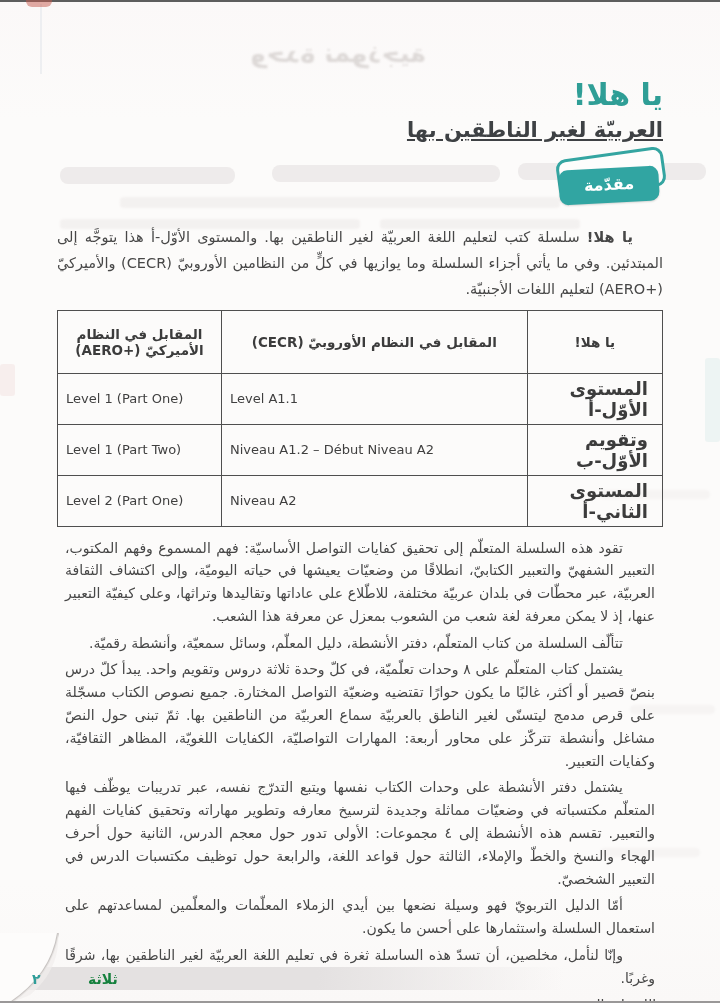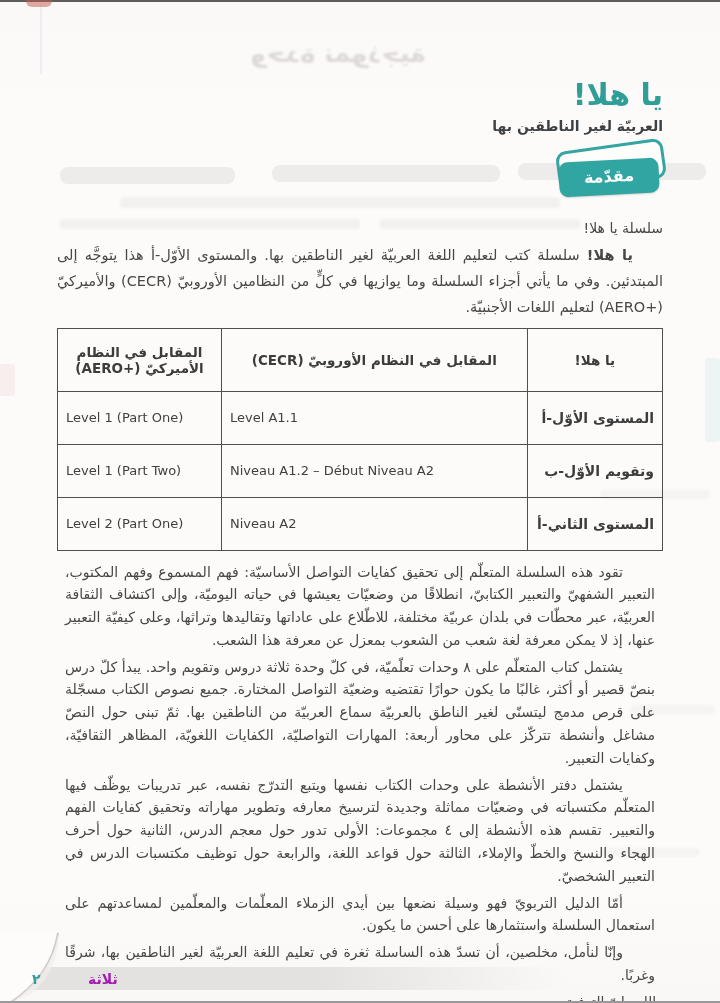--- a/index.html
+++ b/index.html
@@ -21,47 +21,47 @@
   .ghost-band{background:#e2dfdf;border-radius:8px;opacity:.55;}
   .ghost-text{color:#d6d1cf;filter:blur(1px);transform:scaleX(-1);font-weight:bold;white-space:nowrap;opacity:.8;}
   .ghost-line{background:#e9e5e4;border-radius:4px;opacity:.45;filter:blur(.8px);}
   .ghost-frame{border-right:2px solid #dfe4ea;opacity:.5;}
   .ghost-pink{background:#f2dddd;opacity:.45;border-radius:3px;}
   .ghost-teal{background:#dcecea;opacity:.45;border-radius:3px;}
 
   .content{position:relative;z-index:5;padding:78px 57px 0 57px;}
 
   .page-title{color:#2f9e96;font-size:30px;font-weight:bold;line-height:1.15;margin:0;text-align:right;}
-  .page-subtitle{color:#3e4144;font-size:14px;font-weight:bold;margin:5px 0 0;text-align:right;}
+  .page-subtitle{color:#3e4144;font-size:21px;font-weight:bold;margin:5px 0 0;text-align:right;text-decoration:underline;}
 
   .badge-wrap{position:relative;width:110px;height:42px;margin:24px 2px 16px 0;}
   .badge-back{position:absolute;top:-13px;right:-4px;width:102px;height:34px;background:#fdfdfc;
     border:3px solid #34a5a1;border-radius:10px;transform:rotate(-8deg);}
   .badge-front{position:absolute;top:2px;right:2px;min-width:60px;background:#31a5a2;color:#fff;
     border-radius:9px;padding:7px 20px 9px;font-size:16px;font-weight:bold;text-align:center;
     transform:rotate(-3deg);box-shadow:0 1px 2px rgba(0,0,0,.15);}
 
   .series-line{font-size:14px;margin:0 0 2px;line-height:24px;}
   .intro-par{font-size:14.5px;line-height:26px;margin:2px 0 8px;text-align:justify;text-align-last:right;text-indent:30px;}
   .intro-par b{font-weight:bold;}
 
   table.levels{width:100%;border-collapse:collapse;table-layout:fixed;margin:2px 0 10px;}
   table.levels th,table.levels td{border:1.4px solid #4f4f4f;vertical-align:middle;}
   table.levels th{font-size:13.5px;font-weight:bold;text-align:center;height:46px;color:#3c3c3c;padding:8px 6px;}
-  td.ar-cell{font-size:14px;font-weight:bold;text-align:right;padding:4px 8px;height:28px;color:#3c3c3c;margin-left:11px;}
-  td.lat-cell{direction:ltr;font-size:13px;text-align:left;padding:12px 8px;height:28px;color:#3f3f3f;font-family:"DejaVu Sans",sans-serif;}
+  td.ar-cell{font-size:18px;font-weight:bold;text-align:right;padding:4px 14px;height:28px;color:#3c3c3c;margin-left:11px;}
+  td.lat-cell{direction:ltr;font-size:13px;text-align:left;padding:4px 8px;height:28px;color:#3f3f3f;font-family:"DejaVu Sans",sans-serif;}
   col.c-yahala{width:133px;} col.c-cecr{width:300px;} col.c-aero{width:161px;}
 
   .body-par{font-size:14px;line-height:22.8px;margin:0 8px 4px;text-align:justify;text-align-last:right;text-indent:32px;}
   .closing-line{font-size:14px;line-height:22.8px;margin:0 0 4px;text-indent:0;}
 
   
   .footer-band{position:absolute;left:16px;bottom:13px;width:548px;height:23px;border-radius:3px;
     background:linear-gradient(to right,#e4e1e1 55%,rgba(228,225,225,0) 100%);z-index:6;}
-  .footer-word{position:absolute;left:88px;bottom:16px;color:#a21caf;font-size:14px;font-weight:bold;z-index:8;}
+  .footer-word{position:absolute;left:88px;bottom:16px;color:#15803d;font-size:14px;font-weight:bold;z-index:8;}
   .footer-num{position:absolute;left:32px;bottom:16px;color:#2f9e99;font-size:14px;font-weight:bold;z-index:8;}
   .page-curl{position:absolute;left:0;bottom:0;width:92px;height:70px;z-index:7;}
 </style>
 </head>
 <body>
 
 <div class="edge-top"></div>
 <div class="edge-bottom"></div>
 <div class="corner-mark"></div>
 
@@ -82,21 +82,20 @@
 <div class="content">
 
   <h1 class="page-title">يا هلا!</h1>
   <div class="page-subtitle">العربيّة لغير الناطقين بها</div>
 
   <div class="badge-wrap">
     <div class="badge-back"></div>
     <div class="badge-front">مقدّمة</div>
   </div>
 
-  <p class="series-line">سلسلة يا هلا!</p>
 
   <p class="intro-par"><b>يا هلا!</b><span> سلسلة كتب لتعليم اللغة العربيّة لغير الناطقين بها. والمستوى الأوّل-أ هذا يتوجَّه إلى المبتدئين. وفي ما يأتي أجزاء السلسلة وما يوازيها في كلٍّ من النظامين الأوروبيّ (CECR) والأميركيّ (+AERO) لتعليم اللغات الأجنبيّة.</span></p>
 
   <table class="levels">
     <colgroup>
         <col class="c-yahala">
         <col class="c-cecr">
         <col class="c-aero">
       </colgroup>
     <thead>
@@ -119,20 +118,21 @@
       </tr>
       <tr>
         <td class="ar-cell">المستوى الثاني-أ</td>
         <td class="lat-cell">Niveau A2</td>
         <td class="lat-cell">Level 2 (Part One)</td>
       </tr>
     </tbody>
   </table>
 
   <p class="body-par">تقود هذه السلسلة المتعلّم إلى تحقيق كفايات التواصل الأساسيّة: فهم المسموع وفهم المكتوب، التعبير الشفهيّ والتعبير الكتابيّ، انطلاقًا من وضعيّات يعيشها في حياته اليوميّة، وإلى اكتشاف الثقافة العربيّة، عبر محطّات في بلدان عربيّة مختلفة، للاطّلاع على عاداتها وتقاليدها وتراثها، وعلى كيفيّة التعبير عنها، إذ لا يمكن معرفة لغة شعب من الشعوب بمعزل عن معرفة هذا الشعب.</p>
+  <p class="body-par">تتألّف السلسلة من كتاب المتعلّم، دفتر الأنشطة، دليل المعلّم، وسائل سمعيّة، وأنشطة رقميّة.</p>
   <p class="body-par">يشتمل كتاب المتعلّم على ٨ وحدات تعلّميّة، في كلّ وحدة ثلاثة دروس وتقويم واحد. يبدأ كلّ درس بنصّ قصير أو أكثر، غالبًا ما يكون حوارًا تقتضيه وضعيّة التواصل المختارة. جميع نصوص الكتاب مسجّلة على قرص مدمج ليتسنّى لغير الناطق بالعربيّة سماع العربيّة من الناطقين بها. ثمّ تبنى حول النصّ مشاغل وأنشطة تتركّز على محاور أربعة: المهارات التواصليّة، الكفايات اللغويّة، المظاهر الثقافيّة، وكفايات التعبير.</p>
   <p class="body-par">يشتمل دفتر الأنشطة على وحدات الكتاب نفسها ويتبع التدرّج نفسه، عبر تدريبات يوظّف فيها المتعلّم مكتسباته في وضعيّات مماثلة وجديدة لترسيخ معارفه وتطوير مهاراته وتحقيق كفايات الفهم والتعبير. تقسم هذه الأنشطة إلى ٤ مجموعات: الأولى تدور حول معجم الدرس، الثانية حول أحرف الهجاء والنسخ والخطّ والإملاء، الثالثة حول قواعد اللغة، والرابعة حول توظيف مكتسبات الدرس في التعبير الشخصيّ.</p>
   <p class="body-par">أمّا الدليل التربويّ فهو وسيلة نضعها بين أيدي الزملاء المعلّمات والمعلّمين لمساعدتهم على استعمال السلسلة واستثمارها على أحسن ما يكون.</p>
   <p class="body-par">وإنّا لنأمل، مخلصين، أن تسدّ هذه الساسلة ثغرة في تعليم اللغة العربيّة لغير الناطقين بها، شرقًا وغربًا.</p>
   <p class="closing-line">والله وليّ التوفيق.</p>
 
 </div>
 
 <div class="footer-band"></div>
 <div class="footer-word">ثلاثة</div>

